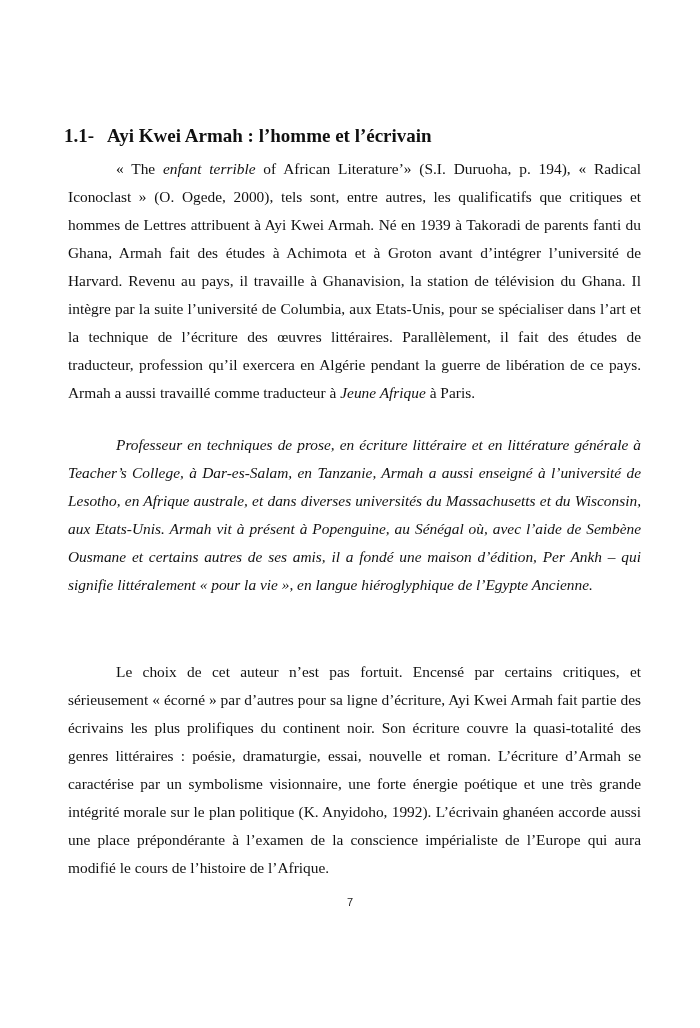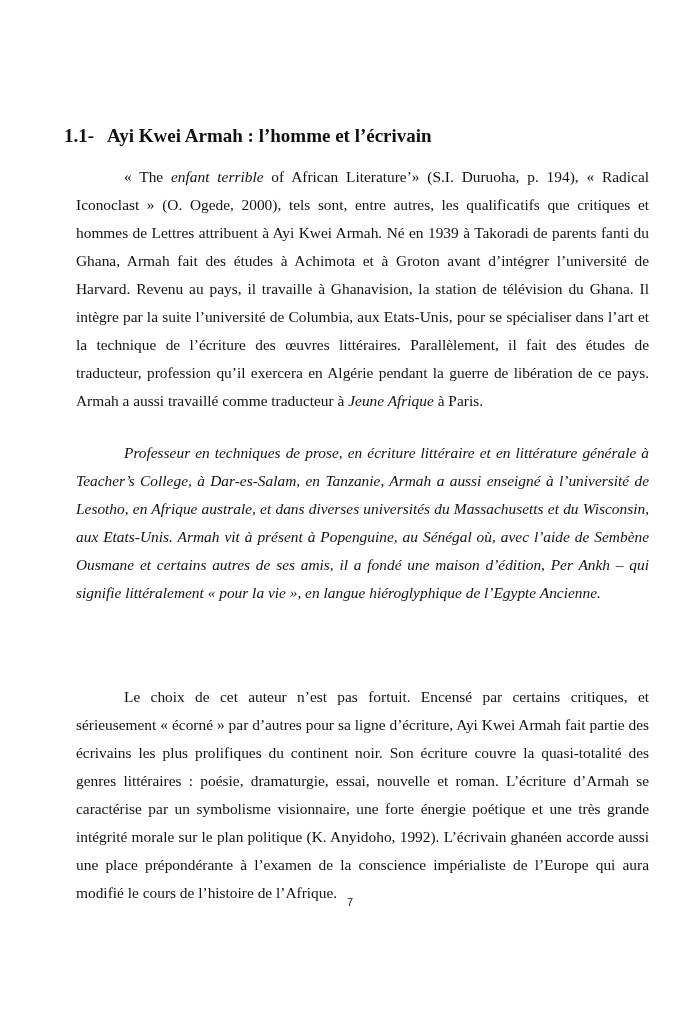--- a/index.html
+++ b/index.html
@@ -11,26 +11,26 @@
   }
   .heading {
     position: absolute; left: 64px; top: 124px; width: 580px;
     font-size: 19px; font-weight: bold; white-space: nowrap; line-height: 24px;
   }
   .heading .num { display: inline-block; width: 43px; }
   .para {
     position: absolute; left: 64px; width: 573px;
     font-size: 15.4px; line-height: 28px;
     text-align: justify; text-indent: 48px;
-    margin: 12px;
+    margin: 4px;
   }
   .para i { font-style: italic; }
   #p1 { top: 151px; }
   #p2 { top: 427px; font-style: italic; }
-  #p3 { top: 671px; }
+  #p3 { top: 654px; }
   .pagenum {
     position: absolute; left: 0; width: 700px; top: 896px; text-align: center;
     font-family: "Liberation Sans", sans-serif; font-size: 11px; color: #222;
   }
 </style>
 </head>
 <body>
 
 <div class="page">
   <div class="heading">

